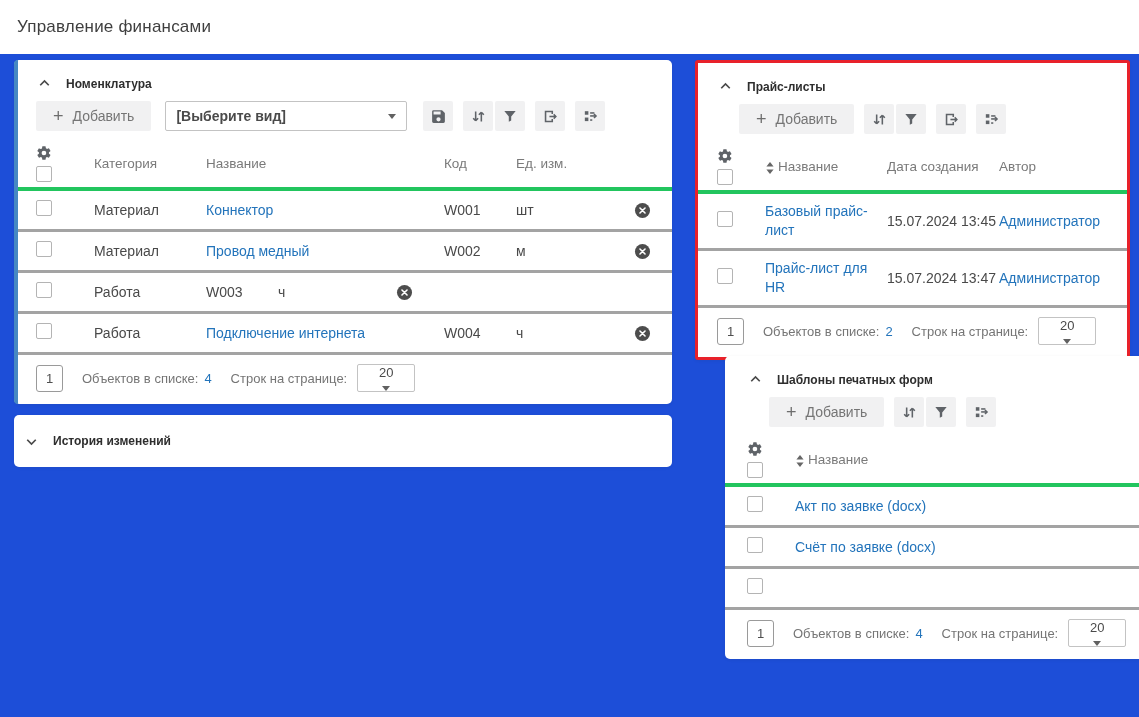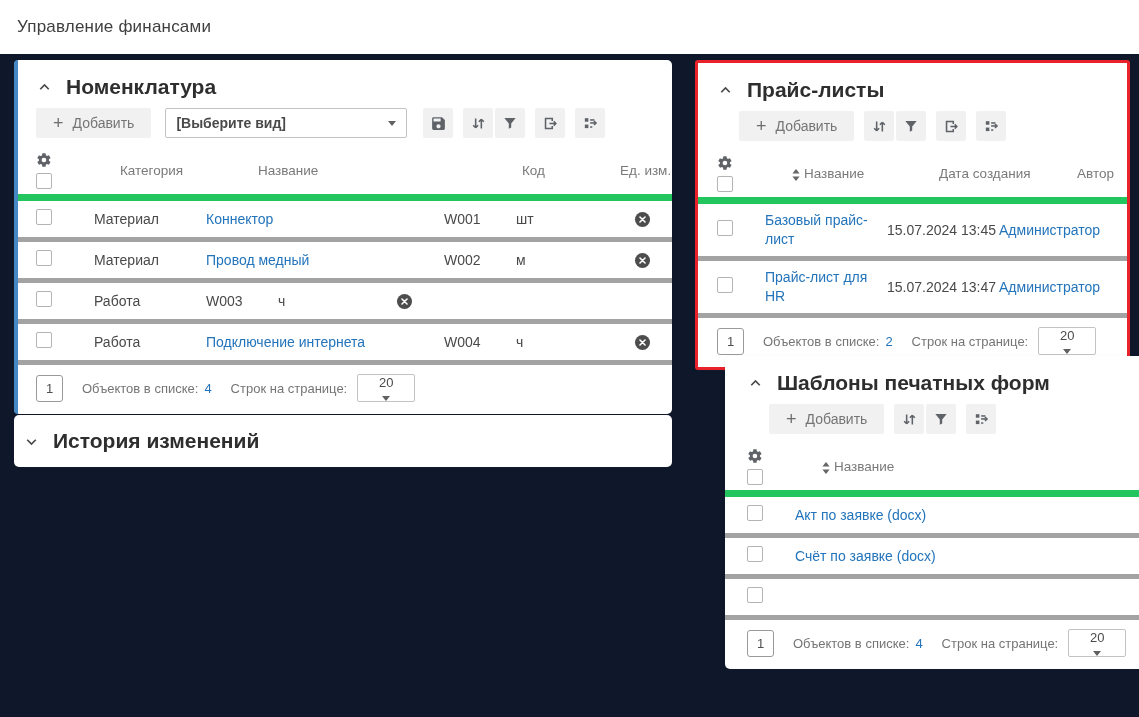--- a/index.html
+++ b/index.html
@@ -1,41 +1,41 @@
 <!DOCTYPE html>
 <html><head>
 <meta charset="utf-8">
 <style>
   * { margin:0; padding:0; box-sizing:border-box; }
   html,body { background:#edf0f4; }
   body { font-family:"Liberation Sans","DejaVu Sans",sans-serif; }
-  .stage { position:relative; width:1139px; height:717px; background:#0f172a; overflow:hidden; }
+  .stage { position:relative; width:1139px; height:717px; background:#1d4ed8; overflow:hidden; }
 
   .topbar { position:absolute; left:0; top:0; width:1139px; height:54px; background:#ffffff; display:flex; align-items:center; padding-left:17px; }
   .topbar h1 { font-size:17px; font-weight:400; color:#3f3f3f; letter-spacing:.2px; }
 
   .card { position:absolute; background:#ffffff; border-radius:5px; box-shadow:0 1px 3px rgba(40,50,70,.10); }
   .card.accent::before { content:""; position:absolute; left:0; top:0; bottom:0; width:4px; background:#4688c3; border-radius:5px 0 0 5px; }
   .card.highlight { border:3px solid #e8212a; border-radius:3px; }
 
   .panel-head { display:flex; align-items:center; gap:13px; padding:15px 16px 0 22px; }
-  .panel-head h2 { font-size:21px; font-weight:700; color:#2e2e2e; }
+  .panel-head h2 { font-size:12px; font-weight:700; color:#2e2e2e; }
   .chev { display:inline-flex; color:#4a4a4a; cursor:pointer; }
 
   .toolbar { display:flex; align-items:center; gap:10px; margin:9px 16px 0 22px; }
   .btn-add { display:inline-flex; align-items:center; gap:9px; height:30px; padding:0 17px; background:#f1f1f2; border:none; color:#757575; font-size:14px; font-family:inherit; cursor:pointer; border-radius:2px; }
   .btn-add .plus { font-size:18px; line-height:1; color:#6d6d6d; }
   .select { height:30px; background:#fff; border:1px solid #c3c3c3; border-radius:2px; display:flex; align-items:center; justify-content:space-between; padding:0 10px; color:#4a4a4a; font-size:14px; cursor:pointer; }
   .view-select { width:242px; margin-left:4px; margin-right:6px;font-weight:bold; }
   .caret { width:0; height:0; border-left:4px solid transparent; border-right:4px solid transparent; border-top:5px solid #616161; }
   .icon-btn { width:30px; height:30px; background:#f1f1f2; border:none; border-radius:2px; display:inline-flex; align-items:center; justify-content:center; color:#5f6368; cursor:pointer; padding:0; }
   .btn-group { display:inline-flex; gap:2px; }
 
-  .thead { display:flex; align-items:center; margin-top:9px; padding:5px 16px 5px 22px; min-height:46px; color:#7a7a7a; font-size:13.5px; border-bottom:7px solid #22c55e;gap:26px; }
-  .trow { display:flex; align-items:center; padding:0 16px 0 22px; border-bottom:5px solid #a3a3a3; }
+  .thead { display:flex; align-items:center; margin-top:9px; padding:5px 16px 5px 22px; min-height:46px; color:#7a7a7a; font-size:13.5px; border-bottom:4px solid #22c55e; }
+  .trow { display:flex; align-items:center; padding:0 16px 0 22px; border-bottom:3px solid #a3a3a3; }
   .trow.h41 { height:41px; }
   .trow.h57 { height:57px; }
   .col { flex:0 0 auto; }
   .head-check { display:flex; flex-direction:column; gap:5px; align-items:flex-start; }
   .checkbox { width:16px; height:16px; border:1px solid #b4b4b4; border-radius:2px; background:#fff; display:inline-block; cursor:pointer; }
   .gear { display:inline-flex; color:#5f6368; cursor:pointer; }
   .cell { color:#494949; font-size:14px; }
   .link { color:#2374bb; font-size:14px; text-decoration:none; cursor:pointer; line-height:1.35; }
   .del { display:inline-flex; cursor:pointer; }
   .sort-ind { display:inline-flex; margin-right:3px; transform:translateY(1px); }

